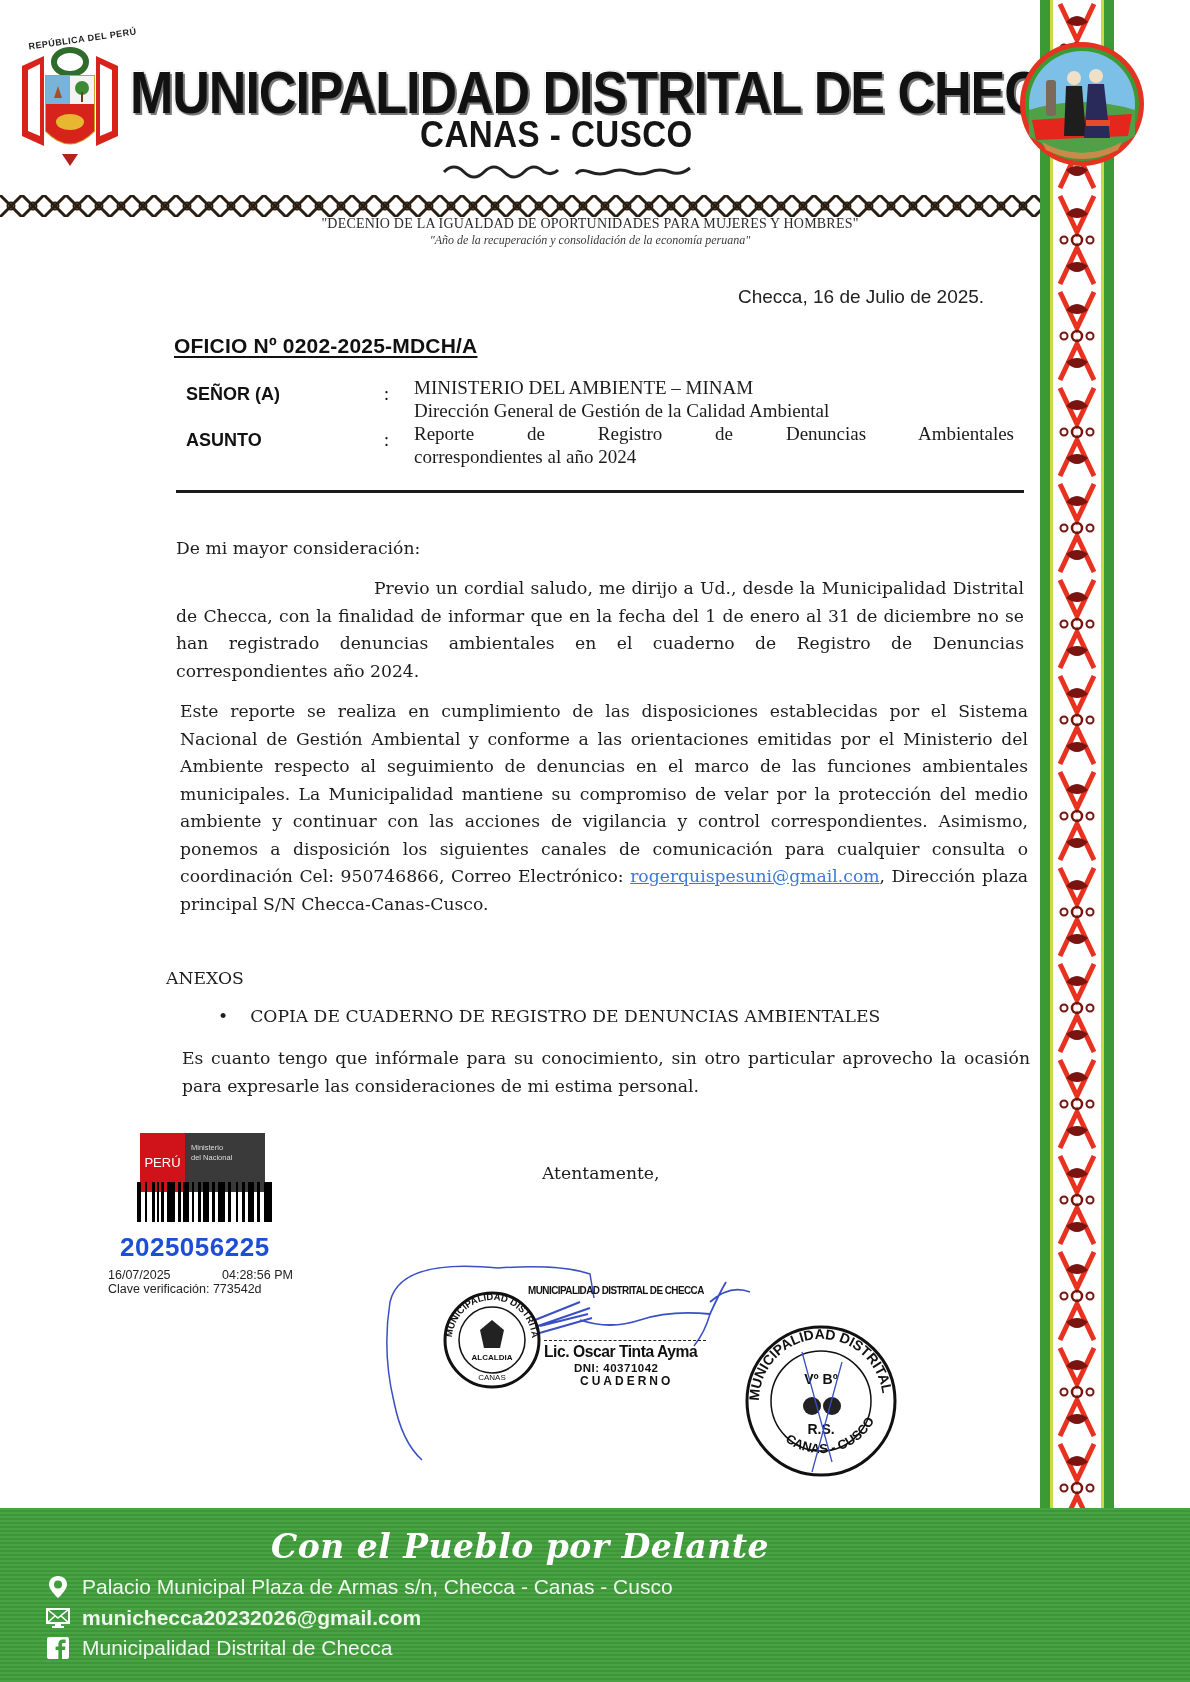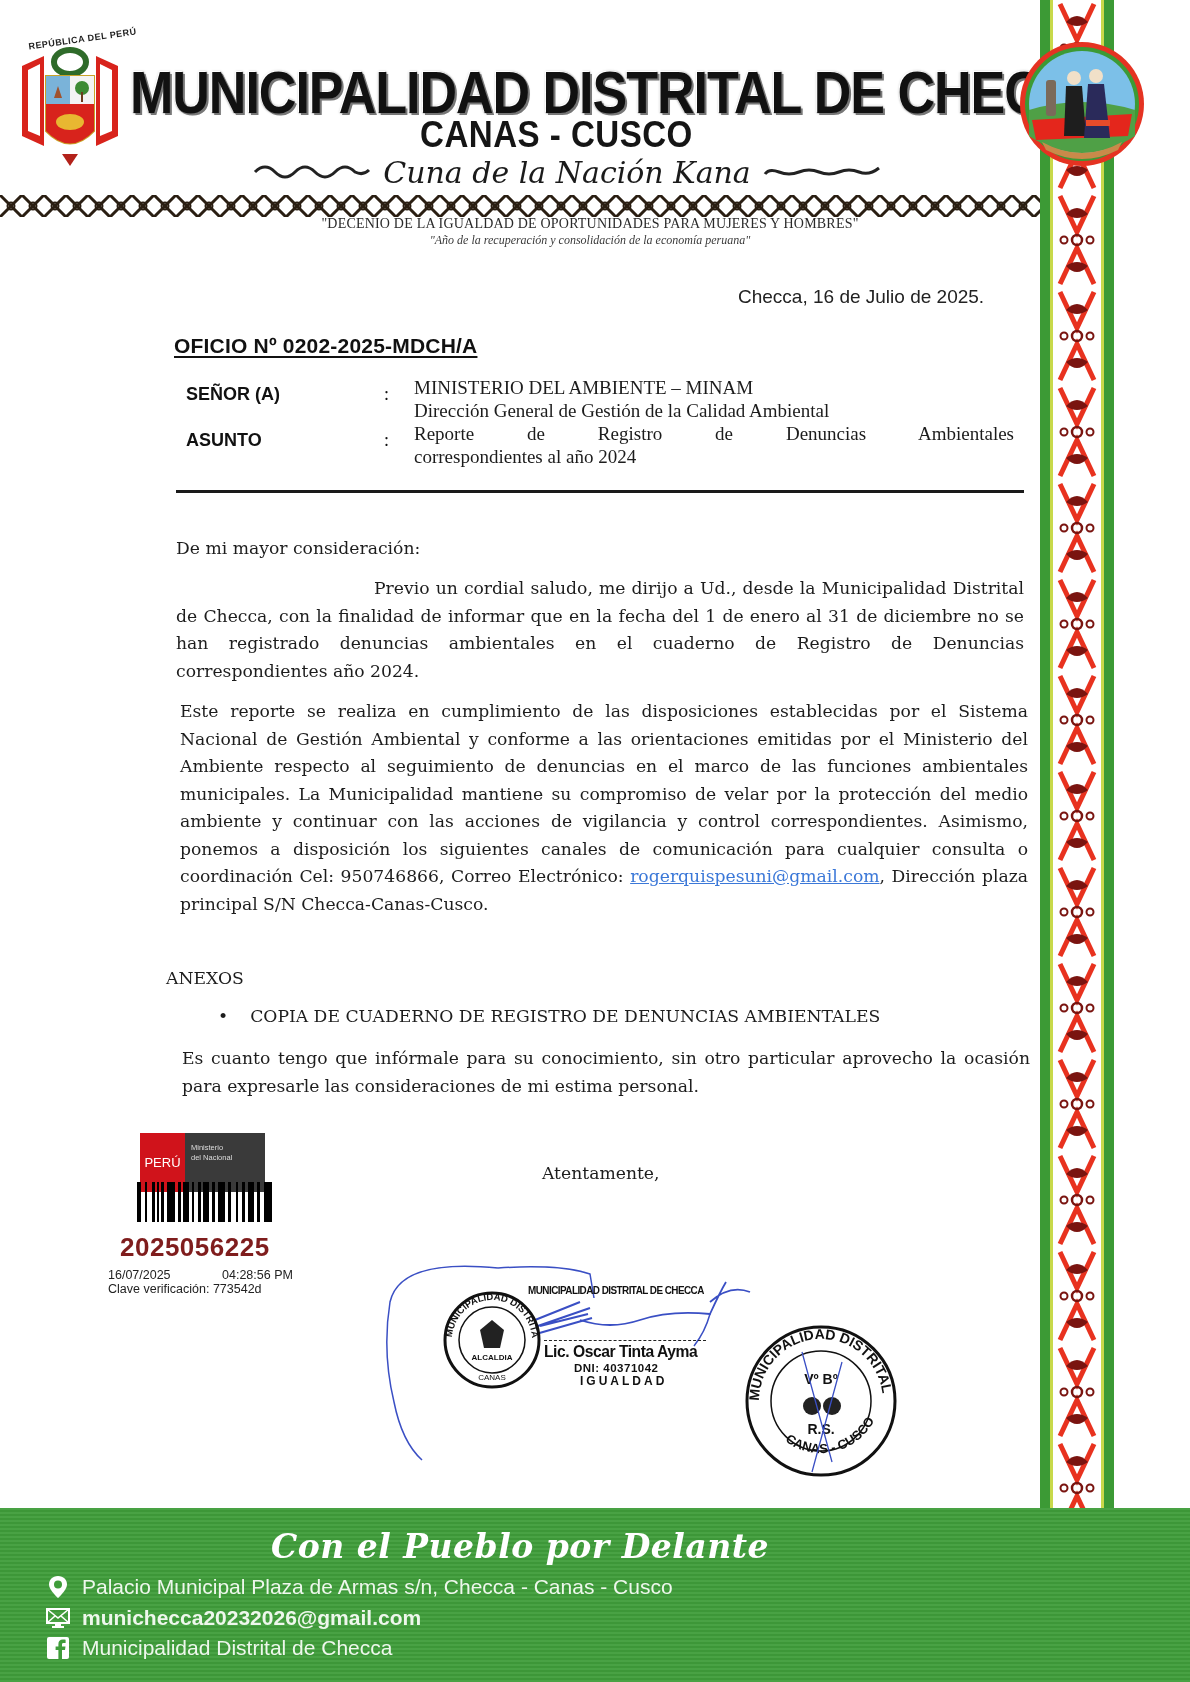--- a/index.html
+++ b/index.html
@@ -41,21 +41,21 @@
   .anexo-item { left:218px; top:1003px; display:flex; gap:22px; align-items:center; }
   .p3 { left:182px; top:1045px; width:848px; }
   .atentamente { left:542px; top:1160px; }
 
   
   .minam-logo { left:140px; top:1133px; width:125px; height:59px; display:flex; }
   .minam-red { width:45px; background:#d0131b; color:#fff; font-family:"Liberation Sans", sans-serif; font-size:13px; display:flex; align-items:center; justify-content:center; }
   .minam-dark { flex:1; background:#3a3a3a; color:#ddd; font-family:"Liberation Sans", sans-serif; font-size:7.5px; line-height:10px; padding:10px 0 0 6px; box-sizing:border-box; }
   .barcode { left:137px; top:1182px; width:146px; height:40px; display:flex; gap:0; }
   .barcode span { display:block; height:100%; background:#000; }
-  .bc-number { left:120px; top:1232px; font-family:"Liberation Sans", sans-serif; font-weight:bold; font-size:26px; color:#7f1d1d; letter-spacing:0.5px; }
+  .bc-number { left:120px; top:1232px; font-family:"Liberation Sans", sans-serif; font-weight:bold; font-size:26px; color:#1d4ed8; letter-spacing:0.5px; }
   .bc-date { left:108px; top:1268px; font-family:"Liberation Sans", sans-serif; font-size:12.5px; color:#222; }
   .bc-time { left:222px; top:1268px; font-family:"Liberation Sans", sans-serif; font-size:12.5px; color:#222; }
   .bc-key { left:108px; top:1282px; font-family:"Liberation Sans", sans-serif; font-size:12.5px; color:#222; }
 
   
   .sig-svg { left:380px; top:1262px; width:380px; height:200px; }
   .sig-entity { left:528px; top:1284px; font-family:"Liberation Sans", sans-serif; font-weight:bold; font-size:11px; color:#111; letter-spacing:-0.6px; transform:scaleX(0.9); transform-origin:left top; }
   .sig-line { left:544px; top:1340px; width:162px; border-top:1.5px dashed #222; }
   .sig-name { left:544px; top:1342px; font-family:"Liberation Sans", sans-serif; font-weight:bold; font-size:17px; color:#111; letter-spacing:-0.5px; transform:scaleX(0.92); transform-origin:left top; }
   .sig-dni { left:574px; top:1362px; font-family:"Liberation Sans", sans-serif; font-weight:bold; font-size:11.5px; color:#111; letter-spacing:0.5px; }
@@ -92,21 +92,20 @@
   <path d="M48 118 L56 130 L64 118 Z" fill="#b3221a"></path>
 </svg>
 
 <div class="abs muni-title">MUNICIPALIDAD DISTRITAL DE CHECCA</div>
 <div class="abs canas">CANAS - CUSCO</div>
 
 <div class="abs cuna">
   <svg width="120" height="20" viewBox="0 0 120 20">
     <path d="M2 10 Q12 0 22 10 T42 10 T62 10 T82 10 T102 10 Q110 14 116 8" fill="none" stroke="#222" stroke-width="3"></path>
   </svg>
-  <span class="cuna-text">Cuna de la Nación Kana</span>
   <svg width="120" height="20" viewBox="0 0 120 20">
     <path d="M4 12 Q8 6 18 10 T38 10 T58 10 T78 10 T98 10 T118 6" fill="none" stroke="#222" stroke-width="3"></path>
   </svg>
 </div>
 
 <svg class="abs band" viewBox="0 0 1045 22" preserveAspectRatio="none">
   <defs>
     <pattern id="weave" x="0" y="0" width="44" height="22" patternUnits="userSpaceOnUse">
       <path d="M0 0 L22 22 M22 0 L0 22 M22 0 L44 22 M44 0 L22 22" stroke="#2a1e12" stroke-width="3"></path>
       <circle cx="11" cy="11" r="3.5" fill="none" stroke="#2a1e12" stroke-width="2"></circle>
@@ -222,21 +221,21 @@
   <path d="M118 6 Q20 -4 10 40 Q2 90 14 140 Q22 180 42 198" fill="none" stroke="#3a4fc4" stroke-width="1.5"></path>
   <path d="M118 6 Q180 2 210 12 L214 36" fill="none" stroke="#3a4fc4" stroke-width="1.5"></path>
   <path d="M150 60 L200 40 M152 66 L210 46 M156 72 L212 56 M160 64 L208 52" stroke="#3a4fc4" stroke-width="2"></path>
   <path d="M200 58 Q230 68 260 58 T330 52 Q340 30 346 20 M330 40 Q350 22 370 30" fill="none" stroke="#3a4fc4" stroke-width="1.8"></path>
   <path d="M330 52 Q325 70 314 84" fill="none" stroke="#3a4fc4" stroke-width="1.5"></path>
 </svg>
 <div class="abs sig-entity">MUNICIPALIDAD DISTRITAL DE CHECCA</div>
 <div class="abs sig-line"></div>
 <div class="abs sig-name">Lic. Oscar Tinta Ayma</div>
 <div class="abs sig-dni">DNI: 40371042</div>
-<div class="abs sig-role">IGUALDAD</div>
+<div class="abs sig-role">CUADERNO</div>
 
 <svg class="abs seal1" viewBox="0 0 100 100">
   <circle cx="50" cy="50" r="47" fill="#fff" stroke="#111" stroke-width="3"></circle>
   <circle cx="50" cy="50" r="33" fill="none" stroke="#111" stroke-width="1.5"></circle>
   <path id="s1ring" d="M50 50 m-40 0 a40 40 0 1 1 80 0" fill="none"></path>
   <text font-family="Liberation Sans, sans-serif" font-size="9.5" font-weight="bold" fill="#111"><textPath href="#s1ring" startOffset="2%">MUNICIPALIDAD DISTRITAL DE CHECCA</textPath></text>
   <path d="M38 40 L50 30 L62 40 L58 58 L42 58 Z" fill="#222"></path>
   <text x="50" y="70" text-anchor="middle" font-family="Liberation Sans, sans-serif" font-size="8" font-weight="bold" fill="#111">ALCALDIA</text>
   <text x="50" y="90" text-anchor="middle" font-family="Liberation Sans, sans-serif" font-size="8" fill="#111">CANAS</text>
 </svg>

